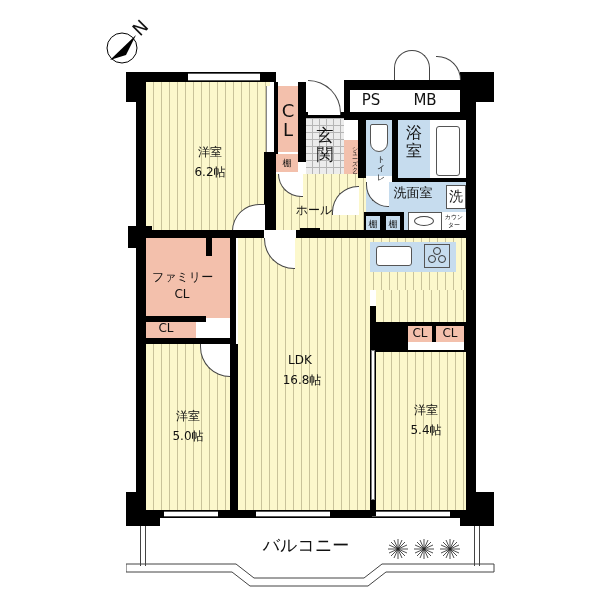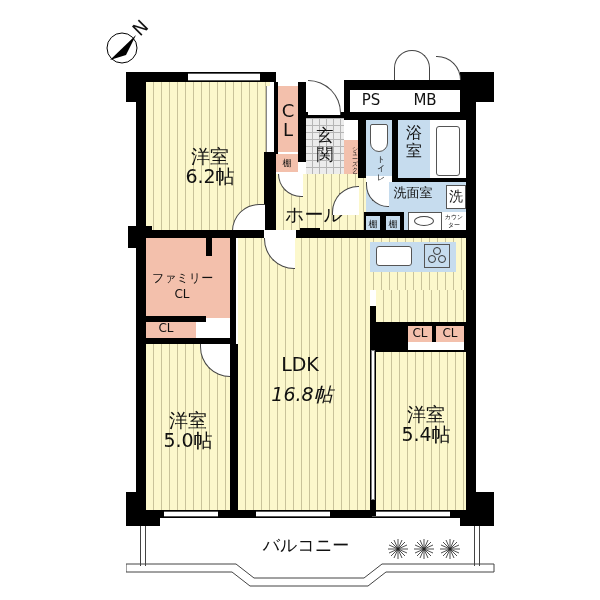--- a/index.html
+++ b/index.html
@@ -5,21 +5,21 @@
   html,body{margin:0;padding:0;background:#fff;}
   body{width:600px;height:600px;position:relative;overflow:hidden;font-family:"DejaVu Sans","Liberation Sans",sans-serif;}
   .abs{position:absolute;box-sizing:border-box;}
   .floor{background-color:#fcf8cc;background-image:repeating-linear-gradient(90deg,#fcf8cc 0px,#fcf8cc 7px,#c9c39a 7px,#c9c39a 8px);}
   .pink{background:#f3c0ac;}
   .blue{background:#c6dcee;}
   .tile{background-color:#ececec;background-image:repeating-linear-gradient(0deg,transparent 0,transparent 6px,#b5b5b5 6px,#b5b5b5 7px),repeating-linear-gradient(90deg,transparent 0,transparent 6px,#b5b5b5 6px,#b5b5b5 7px);}
   .wall{background:#000;}
   .white{background:#fff;}
   .lbl{position:absolute;text-align:center;color:#111;line-height:1.15;white-space:nowrap;}
-  .room-name{font-size:19px;}
+  .room-name{font-size:12px;}
   .sm{font-size:13px;}
   .xs{font-size:9px;}
   .win{background:#fff;border-top:1px solid #555;border-bottom:1px solid #555;}
   .door-arc{position:absolute;border:1px solid #444;background:#fff;}
 </style>
 </head>
 <body>
 
 <div class="abs" style="left:104px;top:22px;width:50px;height:46px;">
   <svg width="50" height="46" viewBox="0 0 50 46">
@@ -103,21 +103,21 @@
 <div class="abs white" style="left:442px;top:212px;width:24px;height:20px;"></div>
 <div class="lbl" style="left:442px;top:213px;width:24px;font-size:6px;line-height:1.3;">カウン<br>ター</div>
 
 <div class="abs wall" style="left:136px;top:230px;width:330px;height:8px;"></div>
 <div class="abs wall" style="left:128px;top:226px;width:24px;height:22px;"></div>
 <div class="abs wall" style="left:300px;top:228px;width:20px;height:18px;"></div>
 <div class="abs white" style="left:264px;top:230px;width:32px;height:8px;"></div>
 
 <div class="abs pink" style="left:146px;top:238px;width:84px;height:80px;"></div>
 <div class="abs wall" style="left:206px;top:238px;width:6px;height:18px;"></div>
-<div class="lbl sm" style="left:152px;top:272px;width:60px;font-size:12px;">ファミリー</div>
+<div class="lbl sm" style="left:152px;top:272px;width:60px;font-size:12px;font-family:Liberation Mono, monospace;">ファミリー</div>
 <div class="lbl sm" style="left:152px;top:288px;width:60px;font-size:12px;">CL</div>
 <div class="abs wall" style="left:230px;top:238px;width:6px;height:110px;"></div>
 <div class="abs wall" style="left:146px;top:316px;width:60px;height:6px;"></div>
 <div class="abs pink" style="left:146px;top:322px;width:50px;height:16px;"></div>
 <div class="lbl sm" style="left:146px;top:322px;width:40px;font-size:12px;">CL</div>
 <div class="abs wall" style="left:146px;top:338px;width:90px;height:6px;"></div>
 
 <div class="abs floor" style="left:146px;top:344px;width:84px;height:166px;"></div>
 <div class="door-arc" style="left:200px;top:344px;width:30px;height:32px;border-radius:0 0 0 30px;border-right:none;border-top:none;"></div>
 <div class="lbl room-name" style="left:158px;top:410px;width:60px;">洋室</div>
@@ -129,21 +129,21 @@
 <div class="door-arc" style="left:264px;top:238px;width:30px;height:30px;border-radius:0 0 0 30px;border-right:none;border-top:none;"></div>
 <div class="abs blue" style="left:370px;top:242px;width:86px;height:30px;"></div>
 <div class="abs white" style="left:376px;top:246px;width:36px;height:20px;border:1px solid #555;border-radius:3px;"></div>
 <svg class="abs" style="left:424px;top:244px;" width="26" height="24" viewBox="0 0 26 24">
   <rect x="0.5" y="0.5" width="25" height="23" fill="#c6dcee" stroke="#555"></rect>
   <circle cx="13" cy="7" r="3.5" fill="none" stroke="#333"></circle>
   <circle cx="8" cy="15" r="3.5" fill="none" stroke="#333"></circle>
   <circle cx="18" cy="15" r="3.5" fill="none" stroke="#333"></circle>
 </svg>
 <div class="lbl room-name" style="left:270px;top:354px;width:60px;">LDK</div>
-<div class="lbl room-name" style="left:262px;top:384px;width:80px;font-style:italic;">16.8帖</div>
+<div class="lbl room-name" style="left:262px;top:374px;width:80px;">16.8帖</div>
 
 <div class="abs wall" style="left:370px;top:306px;width:6px;height:210px;"></div>
 <div class="abs white" style="left:376px;top:306px;width:22px;height:22px;border:1px solid #555;"></div>
 <div class="lbl" style="left:376px;top:308px;width:22px;font-size:14px;">冷</div>
 <div class="abs win" style="left:371px;top:350px;width:4px;height:150px;border:1px solid #777;background:#fff;"></div>
 
 <div class="abs wall" style="left:376px;top:322px;width:90px;height:30px;"></div>
 <div class="abs pink" style="left:408px;top:326px;width:24px;height:16px;"></div>
 <div class="lbl sm" style="left:408px;top:327px;width:24px;font-size:12px;">CL</div>
 <div class="abs pink" style="left:436px;top:326px;width:28px;height:16px;"></div>

